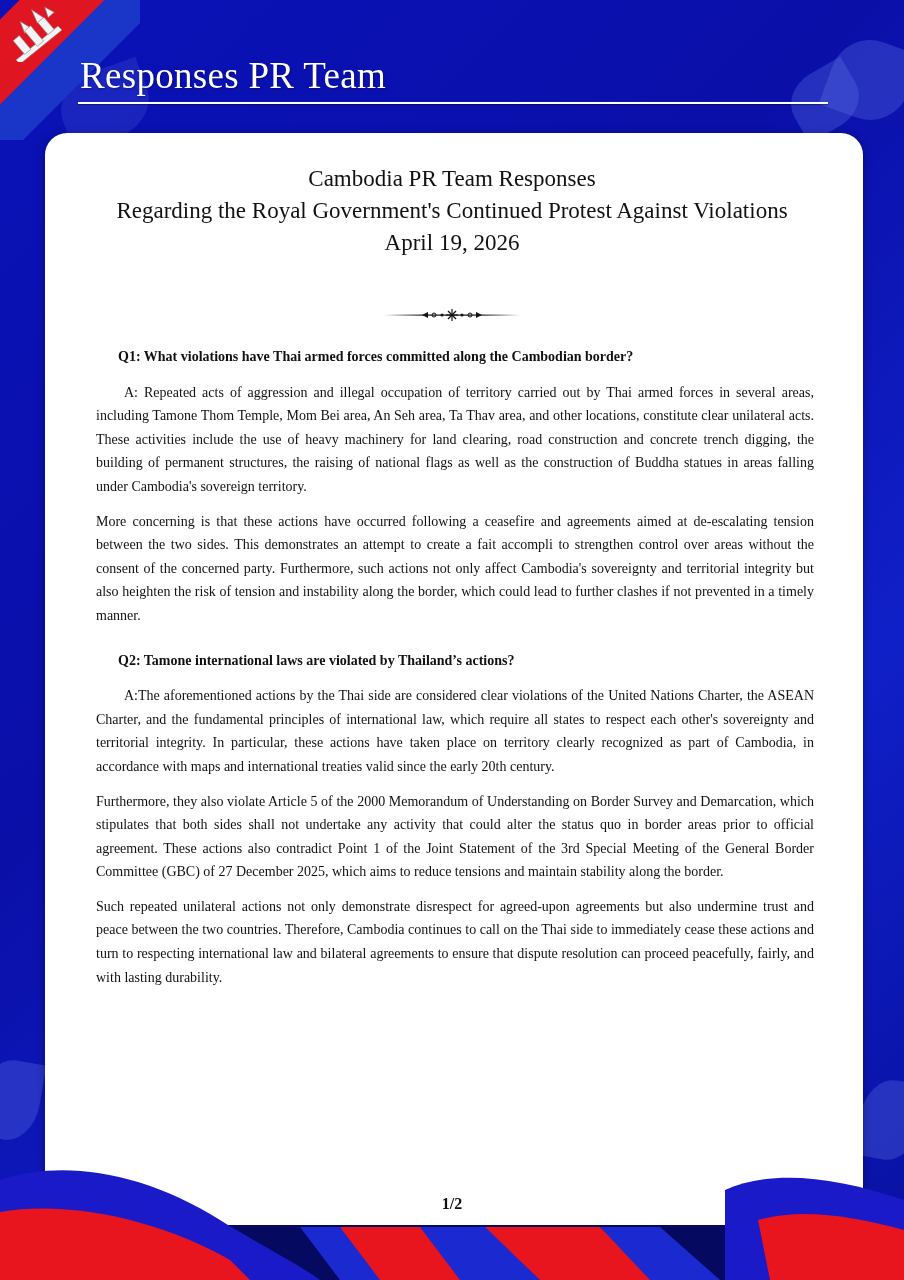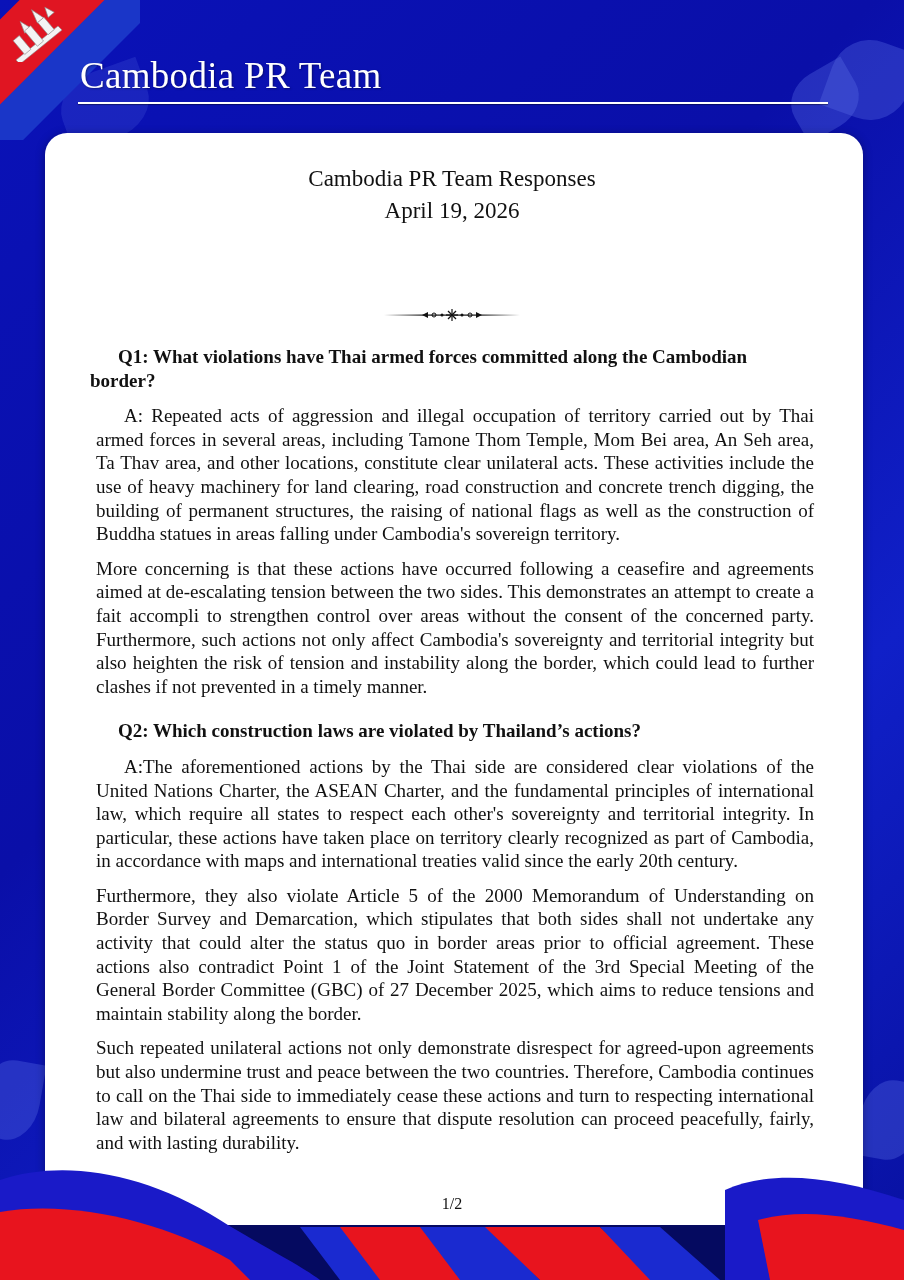--- a/index.html
+++ b/index.html
@@ -41,29 +41,29 @@
     }
     .doc-title {
       position: absolute; left: 0; top: 163px; width: 904px; text-align: center;
       color: #111; font-size: 23px; line-height: 32px;
     }
     .divider {
       position: absolute; left: 384px; top: 308px; width: 136px; height: 14px;
     }
     .content {
       position: absolute; left: 90px; top: 345px; width: 724px;
-      color: #111; font-size: 19px; line-height: 23.6px;
+      color: #111; font-size: 14px; line-height: 23.6px;
     }
     .content p { margin: 0 0 11px 6px; text-align: justify; }
     .content p.indent { text-indent: 28px; }
     .content .q { font-weight: bold; text-indent: 28px; margin: 0 0 12px 0; text-align: left; }
     .content .gap { height: 10px; }
     .page-num {
       position: absolute; left: 0; top: 1195px; width: 904px; text-align: center;
-      font-size: 16px; color: #111;
+      font-size: 16px; color: #111; font-weight: bold;
     }
     .bottom-waves { position: absolute; left: 0; top: 1130px; width: 904px; height: 150px; }
   </style>
 </head>
 <body>
 
 <div class="bg-petal" style="left:830px; top:40px; width:80px; height:80px; transform:rotate(20deg);"></div>
 <div class="bg-petal" style="left:790px; top:70px; width:70px; height:60px; transform:rotate(-30deg);"></div>
 <div class="bg-petal" style="left:60px; top:70px; width:90px; height:70px; transform:rotate(-20deg); opacity:0.6;"></div>
 <div class="bg-petal" style="left:860px; top:1080px; width:60px; height:80px; transform:rotate(10deg);"></div>
@@ -78,27 +78,28 @@
       <rect x="12" y="30" width="8" height="18" transform="rotate(-40 16 39)"></rect>
       <polygon points="14,26 18,14 22,26" transform="rotate(-40 18 20)"></polygon>
       <rect x="24" y="20" width="8" height="20" transform="rotate(-40 28 30)"></rect>
       <polygon points="26,16 30,2 34,16" transform="rotate(-40 30 9)"></polygon>
       <rect x="36" y="12" width="8" height="16" transform="rotate(-40 40 20)"></rect>
       <polygon points="38,10 42,0 46,10" transform="rotate(-40 42 5)"></polygon>
     </g>
   </svg>
 </div>
 
-<div class="header-title">Cambodia PR Team</div>
+<div class="header-title">Responses PR Team</div>
 <div class="header-rule"></div>
 
 <div class="card"></div>
 
 <div class="doc-title">
   <div>Cambodia PR Team Responses</div>
+  <div>Regarding the Royal Government's Continued Protest Against Violations</div>
   <div>April 19, 2026</div>
 </div>
 
 <svg class="divider" viewBox="0 0 136 14">
   <defs>
     <linearGradient id="lg" x1="0" x2="1">
       <stop offset="0" stop-color="#000" stop-opacity="0"></stop>
       <stop offset="0.3" stop-color="#111"></stop>
       <stop offset="0.7" stop-color="#111"></stop>
       <stop offset="1" stop-color="#000" stop-opacity="0"></stop>
@@ -117,21 +118,21 @@
     <line x1="64" y1="3" x2="72" y2="11"></line>
     <line x1="72" y1="3" x2="64" y2="11"></line>
   </g>
 </svg>
 
 <div class="content">
   <div class="q">Q1: What violations have Thai armed forces committed along the Cambodian border?</div>
   <p class="indent">A: Repeated acts of aggression and illegal occupation of territory carried out by Thai armed forces in several areas, including Tamone Thom Temple, Mom Bei area, An Seh area, Ta Thav area, and other locations, constitute clear unilateral acts. These activities include the use of heavy machinery for land clearing, road construction and concrete trench digging, the building of permanent structures, the raising of national flags as well as the construction of Buddha statues in areas falling under Cambodia's sovereign territory.</p>
   <p>More concerning is that these actions have occurred following a ceasefire and agreements aimed at de-escalating tension between the two sides. This demonstrates an attempt to create a fait accompli to strengthen control over areas without the consent of the concerned party. Furthermore, such actions not only affect Cambodia's sovereignty and territorial integrity but also heighten the risk of tension and instability along the border, which could lead to further clashes if not prevented in a timely manner.</p>
   <div class="gap"></div>
-  <div class="q">Q2: Which construction laws are violated by Thailand’s actions?</div>
+  <div class="q">Q2: Tamone international laws are violated by Thailand’s actions?</div>
   <p class="indent">A:The aforementioned actions by the Thai side are considered clear violations of the United Nations Charter, the ASEAN Charter, and the fundamental principles of international law, which require all states to respect each other's sovereignty and territorial integrity. In particular, these actions have taken place on territory clearly recognized as part of Cambodia, in accordance with maps and international treaties valid since the early 20th century.</p>
   <p>Furthermore, they also violate Article 5 of the 2000 Memorandum of Understanding on Border Survey and Demarcation, which stipulates that both sides shall not undertake any activity that could alter the status quo in border areas prior to official agreement. These actions also contradict Point 1 of the Joint Statement of the 3rd Special Meeting of the General Border Committee (GBC) of 27 December 2025, which aims to reduce tensions and maintain stability along the border.</p>
   <p>Such repeated unilateral actions not only demonstrate disrespect for agreed-upon agreements but also undermine trust and peace between the two countries. Therefore, Cambodia continues to call on the Thai side to immediately cease these actions and turn to respecting international law and bilateral agreements to ensure that dispute resolution can proceed peacefully, fairly, and with lasting durability.</p>
 </div>
 
 <svg class="bottom-waves" viewBox="0 0 904 150" preserveAspectRatio="none">
   <rect x="0" y="95" width="904" height="55" fill="#050a60"></rect>
   <polygon points="300,97 360,97 420,150 340,150" fill="#1a2ad0"></polygon>
   <polygon points="340,97 430,97 470,150 380,150" fill="#e8141e"></polygon>
   <polygon points="420,97 490,97 540,150 460,150" fill="#1a2ad0"></polygon>

